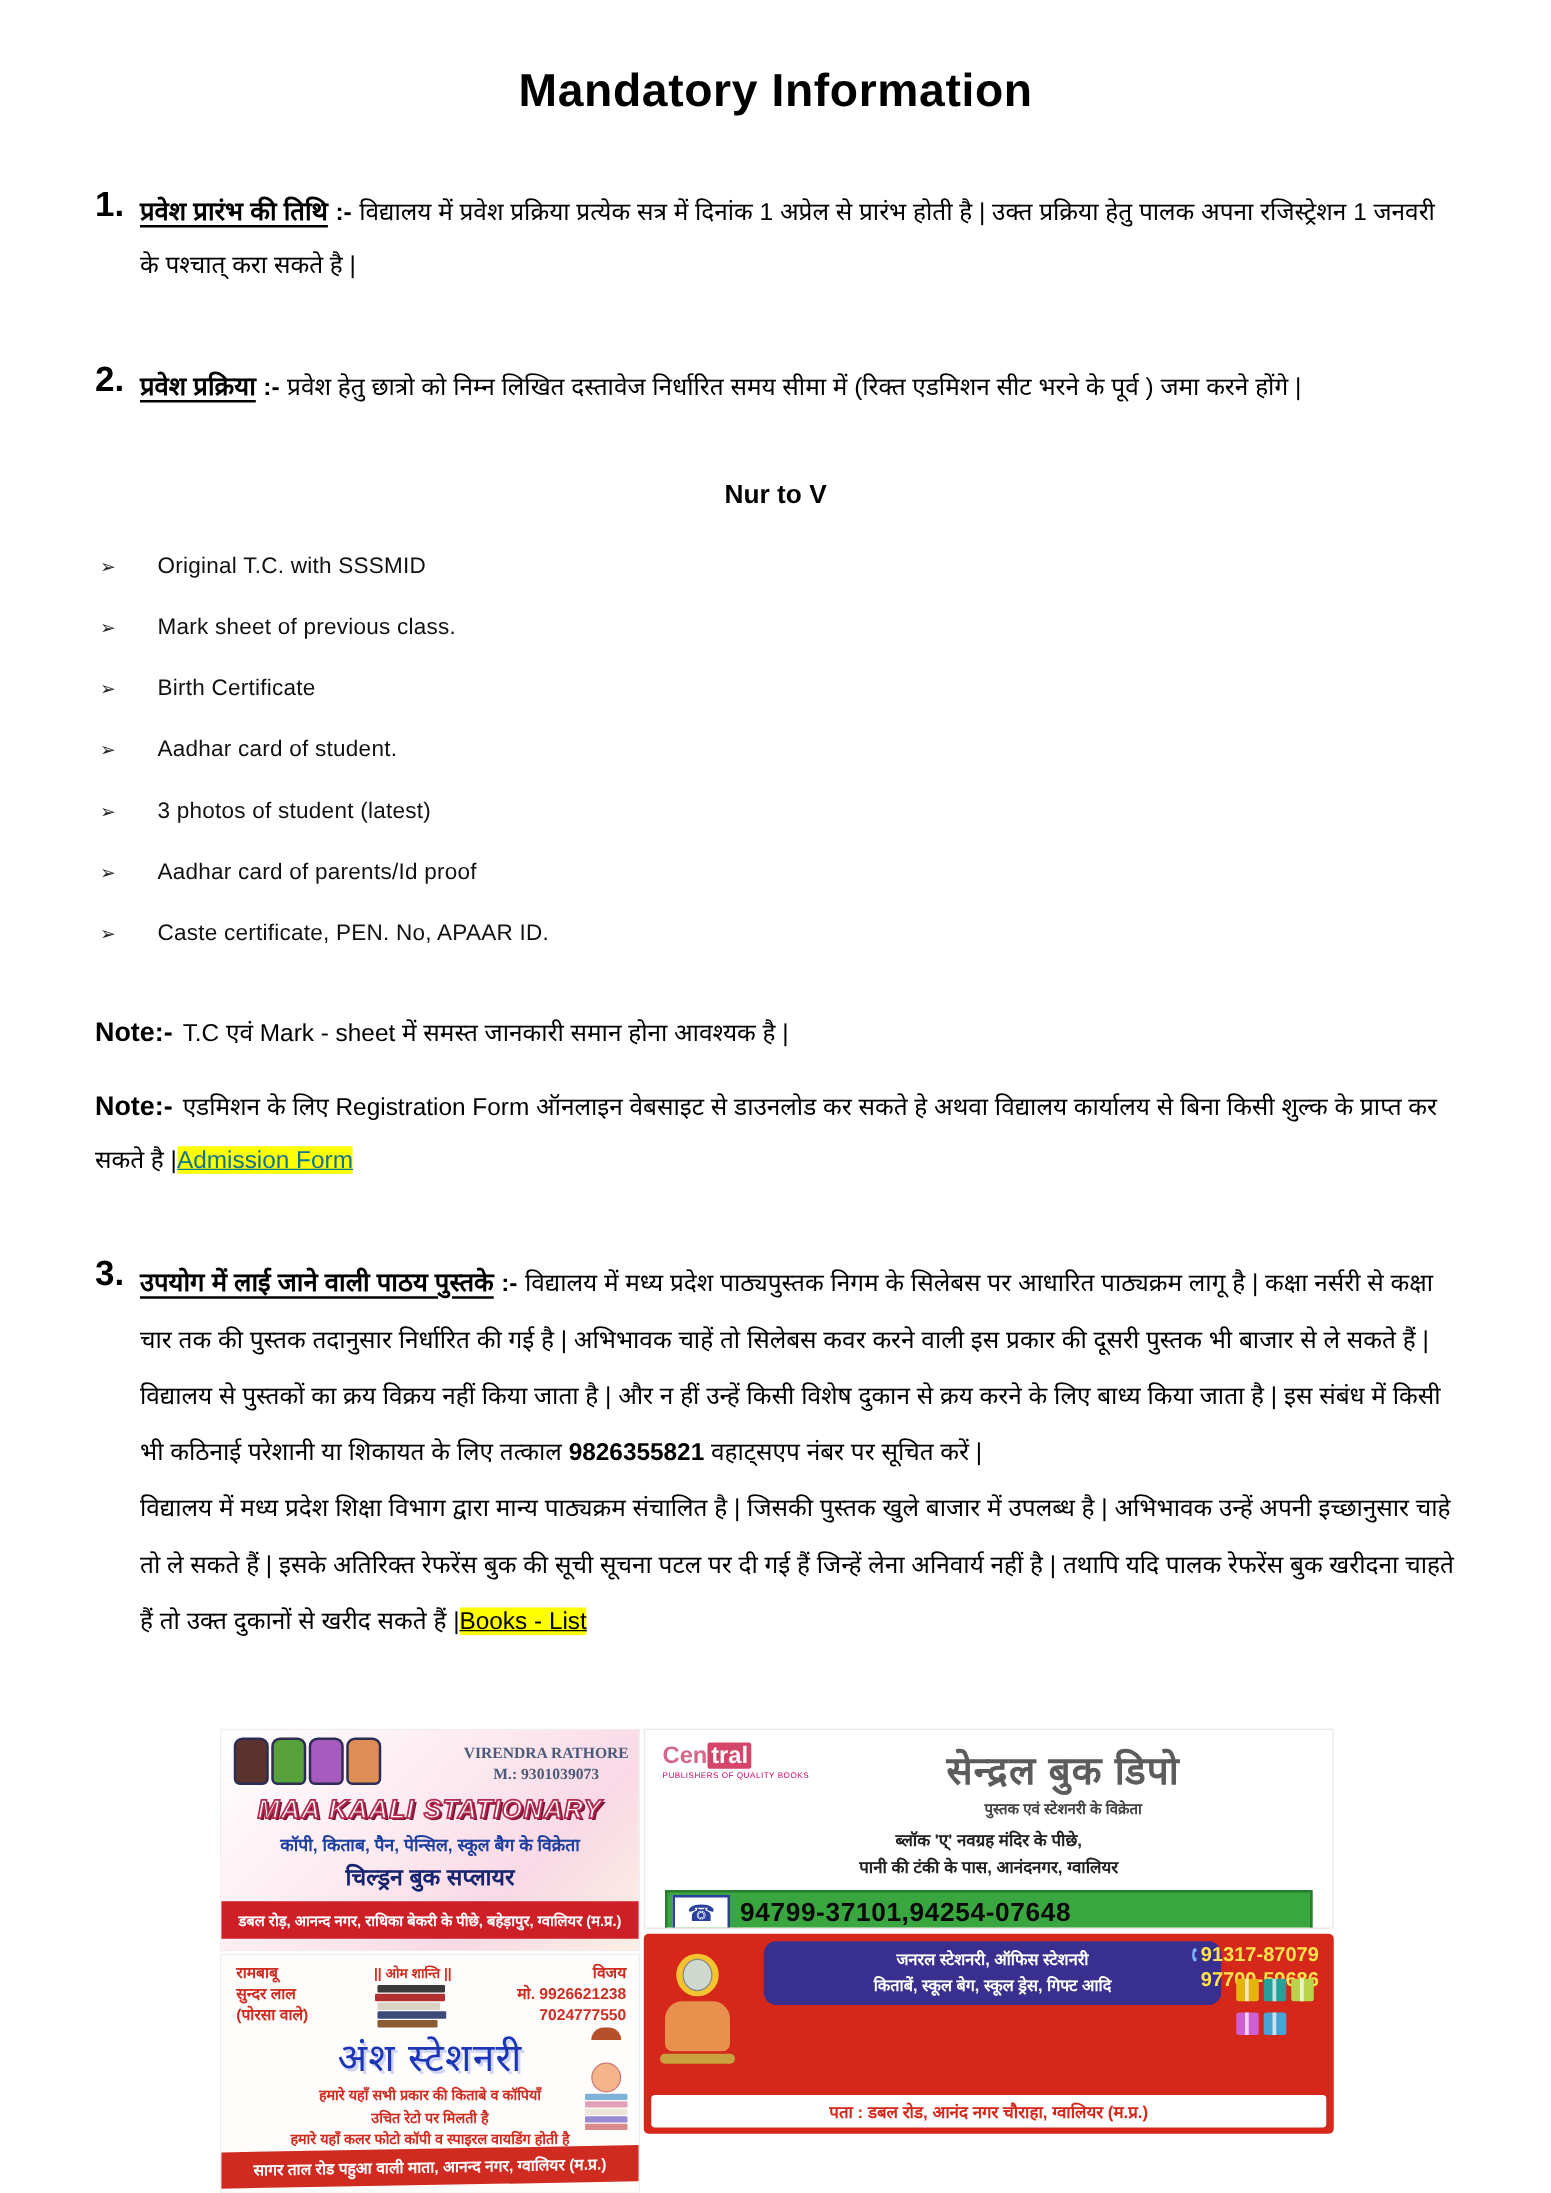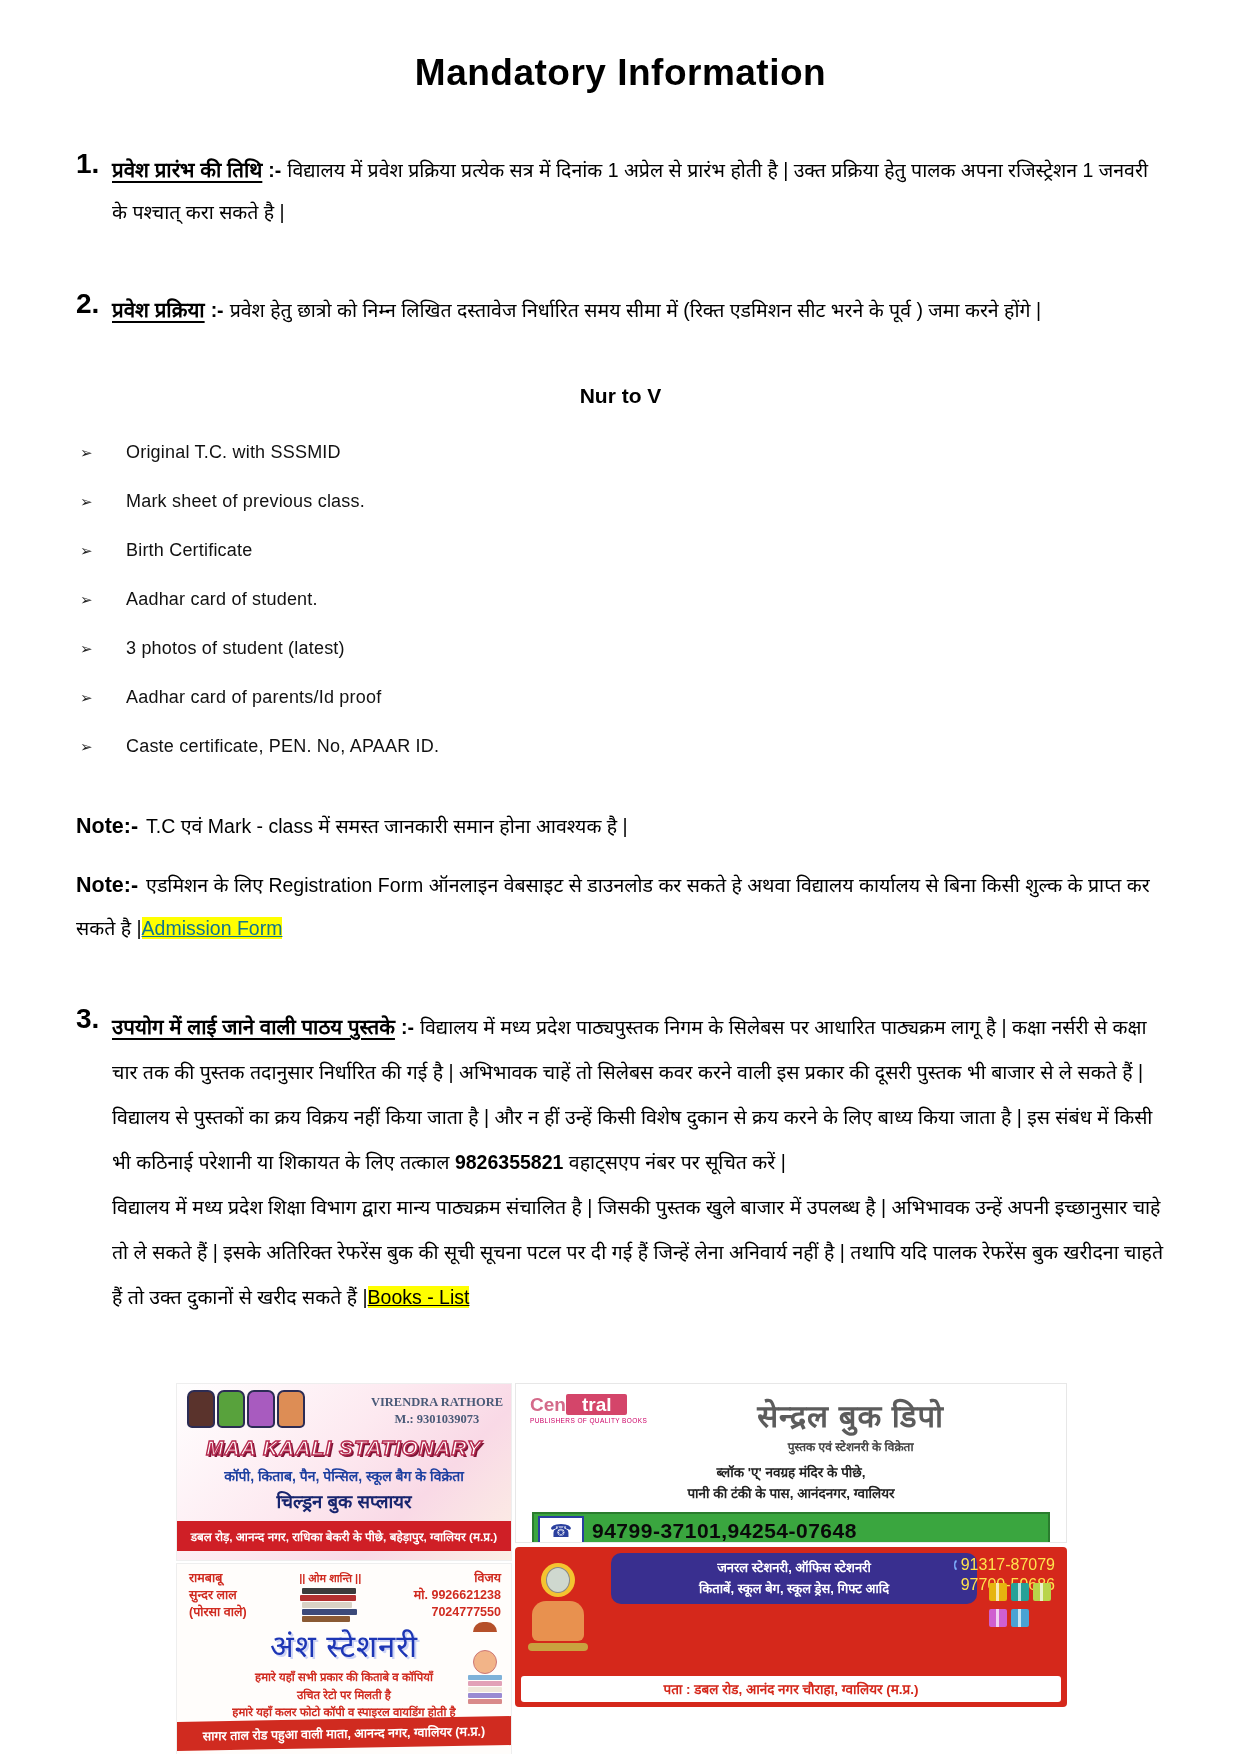--- a/index.html
+++ b/index.html
@@ -88,42 +88,42 @@
   .boy .head{width:22px;height:22px;border-radius:50%;background:#f2b488;margin:0 auto;border:1px solid #c77;}
   .boy .hair{width:24px;height:10px;border-radius:10px 10px 0 0;background:#b5502a;margin:-28px auto 18px auto;}
   .boy .stack{width:34px;margin:0 auto;}
   .boy .stack div{height:5px;margin-top:1px;border-radius:1px;}
   .bs1{background:#7fb2d9;} .bs2{background:#e2a1b8;} .bs3{background:#efe6da;} .bs4{background:#9a8ad2;} .bs5{background:#d98a8a;}
 
   
   .central{height:158px;background:#fff;border:1px solid #e7e7e7;}
   .central .hdr{display:flex;align-items:flex-start;padding:10px 12px 0 14px;}
   .clogo{font-weight:800;font-size:19px;color:#d46a8a;}
-  .clogo .boxed{background:#d4456a;color:#fff;padding:0 16px;border-radius:2px;}
+  .clogo .boxed{background:#d4456a;color:#fff;padding:0 3px;border-radius:2px;}
   .clogo-sub{font-size:6.5px;color:#c06;letter-spacing:.4px;margin-top:1px;}
   .ctitle-wrap{flex:1;text-align:center;}
   .ctitle{font-size:31px;font-weight:800;color:#5c5c5c;letter-spacing:1px;}
   .csub{font-size:12px;font-weight:800;color:#444;margin-top:2px;}
   .caddr{font-size:13.5px;font-weight:800;color:#222;text-align:center;line-height:1.5;margin-top:8px;}
   .cphone-band{
     margin:8px auto 0 auto;width:92%;background:#3aa63f;border:2px solid #2a7c2e;
     display:flex;align-items:center;padding:2px 4px;
   }
   .cphone-icon{background:#fff;border:2px solid #2a3f9e;color:#2a3f9e;font-size:18px;
     width:42px;height:26px;display:flex;align-items:center;justify-content:center;margin-right:8px;}
   .cphone-num{font-size:21px;font-weight:800;color:#0a0a0a;letter-spacing:.5px;}
 
   
   .shankar{height:160px;background:#d5281b;border-radius:4px;}
   .shiva{position:absolute;left:10px;top:16px;width:66px;height:96px;}
   .halo{width:34px;height:34px;border-radius:50%;background:#f4c430;margin:0 auto;}
   .shiva .face{width:22px;height:24px;border-radius:50%;background:#cfd8cf;margin:-30px auto 0 auto;border:1px solid #888;}
   .shiva .bodyshape{width:52px;height:40px;border-radius:14px 14px 6px 6px;background:#e8914f;margin:8px auto 0 auto;}
   .shiva .seat{width:60px;height:8px;background:#c9a23f;border-radius:4px;margin:2px auto 0 auto;}
-  .sh-phones{position:absolute;right:12px;top:8px;text-align:right;color:#ffe34d;font-weight:400;font-size:16px;line-height:1.25;}
+  .sh-phones{position:absolute;right:12px;top:8px;text-align:right;color:#ffe34d;font-weight:700;font-size:16px;line-height:1.25;}
   .sh-phone-icon{color:#7fb2ff;font-size:15px;margin-right:3px;}
   .sh-title{ text-align:center;color:#fff;font-weight:800;letter-spacing:1px;margin-left:70px;margin-right:80px;}
   .sh-title .t1{font-size:27px;margin-top:10px;text-shadow:1px 2px 0 #7a0e08;}
   .sh-title .t2{font-size:26px;margin-top:2px;text-shadow:1px 2px 0 #7a0e08;}
   .sh-box{
     margin:6px 90px 0 96px;background:#392f8f;border-radius:10px;color:#fff;font-weight:800;
     font-size:13px;text-align:center;padding:5px 4px;line-height:1.55;
   }
   .gifts{position:absolute;right:8px;top:34px;width:72px;}
   .gift{display:inline-block;width:18px;height:18px;margin:2px;border-radius:2px;position:relative;}
@@ -178,21 +178,21 @@
         <span class="blt">➢</span>
         <span>Aadhar card of parents/Id proof</span>
       </li>
     <li>
         <span class="blt">➢</span>
         <span>Caste certificate, PEN. No, APAAR ID.</span>
       </li>
   </ul>
 
   <div class="note">
-    <span class="nlabel">Note:-</span><span>T.C एवं Mark - class में समस्त जानकारी समान होना आवश्यक है |</span>
+    <span class="nlabel">Note:-</span><span>T.C एवं Mark - sheet में समस्त जानकारी समान होना आवश्यक है |</span>
   </div>
 
   <div class="note second">
     <span class="nlabel">Note:-</span><span>एडमिशन के लिए Registration Form ऑनलाइन वेबसाइट से डाउनलोड कर सकते हे अथवा विद्यालय कार्यालय से बिना किसी शुल्क के प्राप्त कर सकते है |</span><a class="doclink adm">Admission Form</a>
   </div>
 
   <div class="item p3">
     <span class="num">3.</span>
     <p class="body"><span class="hd">उपयोग में लाई जाने वाली पाठय पुस्तके</span><span class="sep">:-</span><span>विद्यालय में मध्य प्रदेश पाठ्यपुस्तक निगम के सिलेबस पर आधारित पाठ्यक्रम लागू है |  कक्षा नर्सरी से कक्षा चार तक की पुस्तक तदानुसार निर्धारित की गई है |  अभिभावक चाहें तो सिलेबस कवर करने वाली इस प्रकार की दूसरी पुस्तक भी बाजार से ले सकते हैं | विद्यालय से पुस्तकों का क्रय विक्रय नहीं किया जाता है | और न हीं उन्हें किसी विशेष दुकान से क्रय करने के लिए बाध्य किया जाता है |  इस संबंध में किसी भी कठिनाई परेशानी या शिकायत के लिए तत्काल </span><span class="phone-bold">9826355821</span><span> वहाट्सएप नंबर पर सूचित करें |</span><br><span>विद्यालय में मध्य प्रदेश शिक्षा विभाग द्वारा मान्य पाठ्यक्रम संचालित है |  जिसकी पुस्तक खुले बाजार में उपलब्ध है | अभिभावक उन्हें अपनी इच्छानुसार चाहे तो ले सकते हैं |  इसके अतिरिक्त रेफरेंस बुक की सूची सूचना पटल पर दी गई हैं जिन्हें लेना अनिवार्य नहीं है |  तथापि यदि पालक रेफरेंस बुक खरीदना चाहते हैं तो उक्त  दुकानों से खरीद सकते हैं |</span><a class="doclink books">Books - List</a></p>
   </div>

